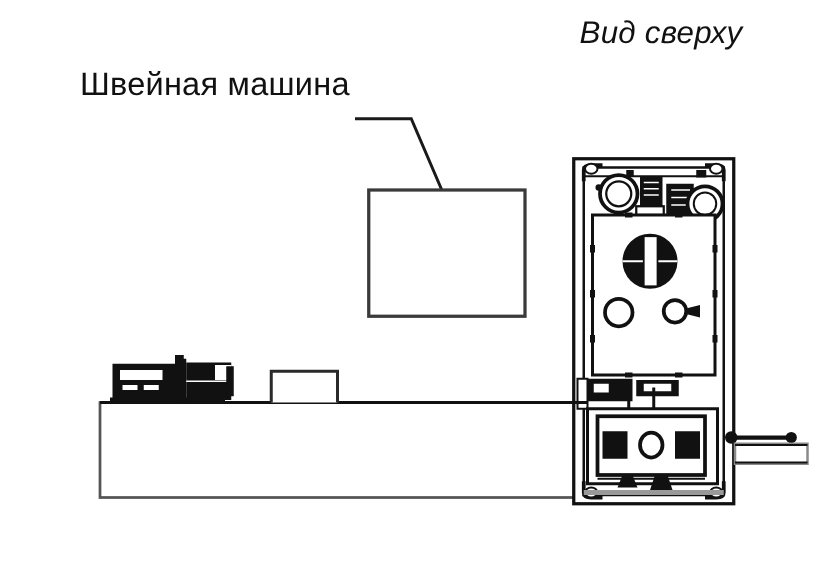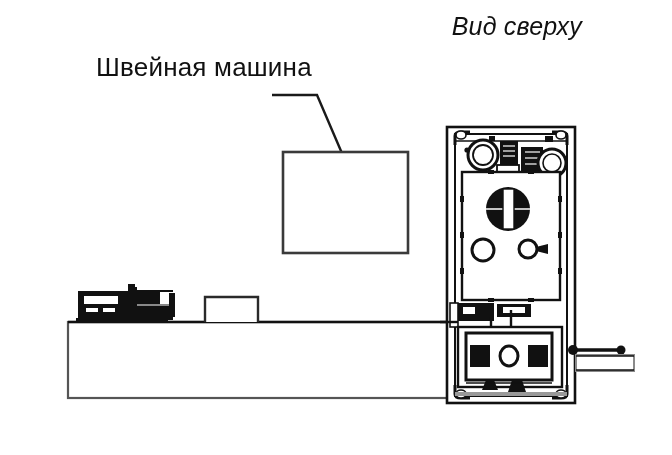--- a/index.html
+++ b/index.html
@@ -9,21 +9,21 @@
   }
   body {
     width: 672px;
     height: 455px;
     position: relative;
     overflow: hidden;
     font-family: "Liberation Sans", sans-serif;
   }
   #diagram-root {
     position: absolute;
-    left: 0;
+    left: 12px;
     top: 0;
     width: 600px;
     height: 455px;
   }
   .label-top-view {
     position: absolute;
     right: 18px;
     top: 12px;
     font-family: "Liberation Sans", sans-serif;
     font-size: 25px;
@@ -34,21 +34,20 @@
   }
   .label-machine {
     position: absolute;
     left: 52px;
     top: 52px;
     font-family: "Liberation Sans", sans-serif;
     font-size: 26px;
     color: #111111;
     white-space: nowrap;
     letter-spacing: 0.2px;
-    margin-left: 44px;
   }
   svg { display: block; }
 </style>
 </head>
 <body>
 
 <div id="diagram-root">
 
   <div class="label-top-view">Вид сверху</div>
 

